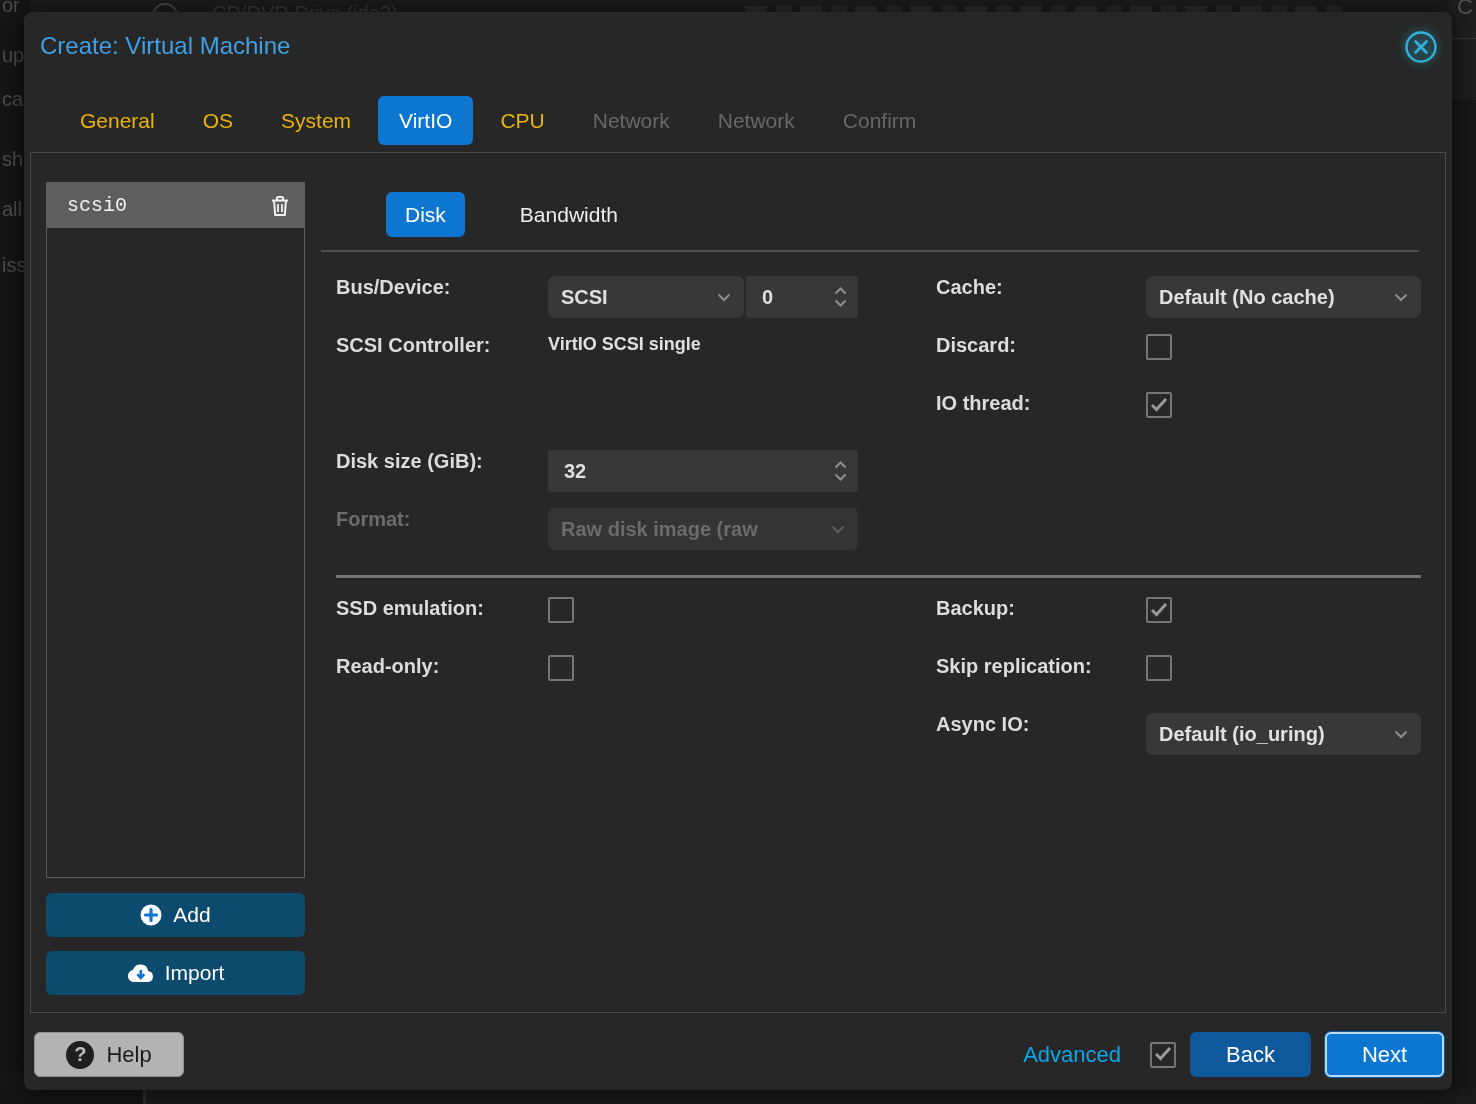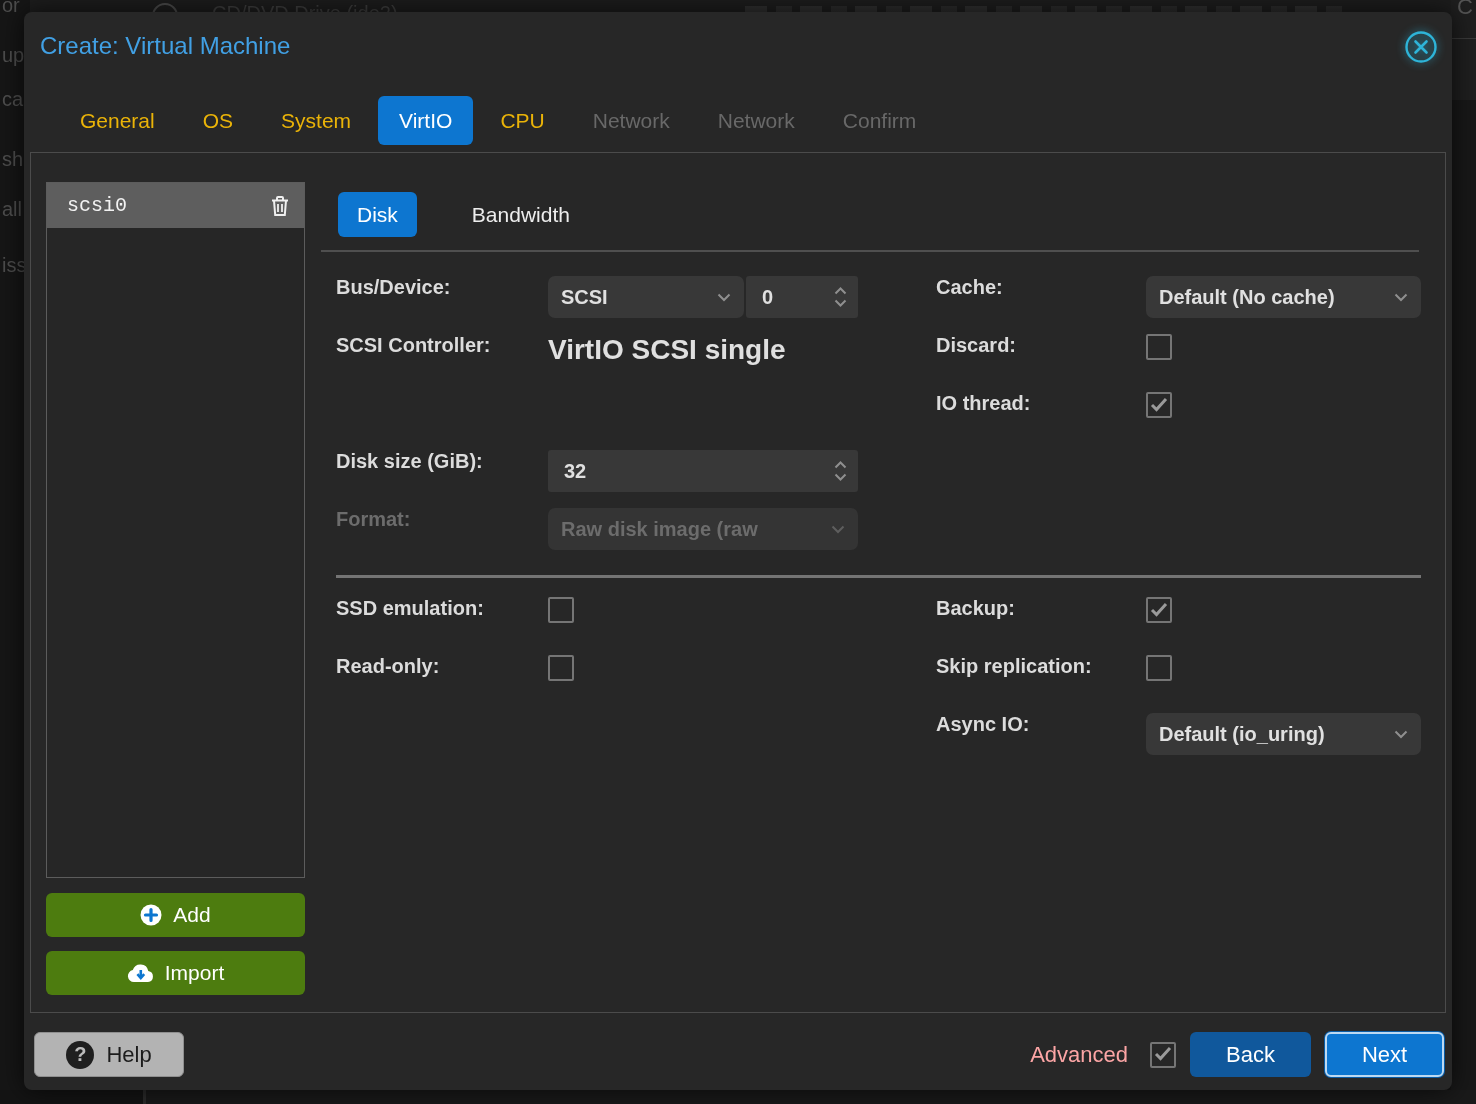--- a/index.html
+++ b/index.html
@@ -38,62 +38,62 @@
   .tab.disabled { color:#686868; }
 
   
   .content { position:absolute; left:6px; top:140px; width:1416px; height:861px; border:1px solid #4b4b4b; }
 
   .disk-panel { position:absolute; left:15px; top:29px; width:259px; height:696px; border:1px solid #5c5c5c; background:#262626;font-family:Liberation Mono, monospace; }
   .disk-item { height:45px; background:#5e5e5e; display:flex; align-items:center; padding:0 14px 0 20px; }
   .disk-item-label { font-size:20px; color:#f2f2f2; flex:1; }
   .trash { width:20px; height:22px; }
 
-  .panel-btn { position:absolute; left:15px; width:259px; height:44px; background:#4d7c0f; border:0; border-radius:6px;
+  .panel-btn { position:absolute; left:15px; width:259px; height:44px; background:#0c4a6e; border:0; border-radius:6px;
     color:#fff; font-size:21px; font-family:inherit; display:flex; align-items:center; justify-content:center; gap:11px; cursor:pointer; }
 
   
   .subtabs { position:absolute; left:307px; top:39px; display:flex; gap:36px; align-items:center; }
   .subtab { height:45px; padding:0 19px; display:flex; align-items:center; font-size:21px; color:#ededed; border-radius:6px; }
-  .subtab.active { background:#0d76d0; color:#fff; }
+  .subtab.active { background:#0d76d0; color:#fff;margin-left:48px; }
   .subtab-underline { position:absolute; left:290px; top:97px; width:1098px; height:2px; background:#4f4f4f; }
 
   
   .frow { position:absolute; left:305px; width:522px; height:42px; display:flex; align-items:flex-start;font-weight:bold; }
   .frow.rcol { left:865px; width:525px; }
   .flabel { width:212px; font-size:20px; color:#dcdcdc; flex:0 0 212px; }
   .frow.rcol .flabel { flex-basis:210px; width:210px;margin-left:40px; }
   .flabel.disabled { color:#6c6c6c; }
 
   .combo { flex:1; height:42px; background:#383838; border-radius:7px; display:flex; align-items:center;
     padding:0 13px; color:#e0e0e0; font-size:20px; cursor:pointer; }
   .combo .chev { margin-left:auto; }
   .combo.disabled { color:#6c6c6c; background:#343434; }
   .split { flex:1; display:flex; gap:2px; }
   .split .combo { flex:0 0 196px; }
   .spinner { flex:1; height:42px; background:#383838; border-radius:3px; display:flex; align-items:center;
     padding:0 11px 0 16px; color:#e0e0e0; font-size:20px; }
   .spinner .updown { margin-left:auto; display:flex; flex-direction:column; gap:4px; cursor:pointer; }
-  .plainval { font-size:28px; color:#e0e0e0; }
+  .plainval { font-size:18px; color:#e0e0e0; }
 
   .cb { width:26px; height:26px; border:2.5px solid #757575; border-radius:2px; display:flex;
     align-items:center; justify-content:center; cursor:pointer; background:transparent; }
   .cb .tick { display:none; width:18px; height:15px; margin-top:-2px; }
   .cb.on .tick { display:block; }
 
   .mid-divider { position:absolute; left:305px; top:422px; width:1085px; height:3px; background:#747474; }
 
   
   .footer { position:absolute; left:0; top:1001px; width:100%; height:77px; }
   .help-btn { position:absolute; left:10px; top:19px; width:150px; height:45px; background:#b3b3b3; border:1px solid #8f8f8f;
     border-radius:6px; display:flex; align-items:center; justify-content:center; gap:12px; font-size:22px; color:#1c1c1c; cursor:pointer; font-family:inherit; }
   .help-q { width:28px; height:28px; background:#1f1f1f; border-radius:50%; color:#bdbdbd; font-size:20px; font-weight:bold;
     display:flex; align-items:center; justify-content:center; }
   .footer-right { position:absolute; right:8px; top:19px; display:flex; align-items:center; gap:14px; }
-  .advanced-label { font-size:22px; color:#fca5a5; margin-right:8px; }
+  .advanced-label { font-size:22px; color:#0ea5e9; margin-right:15px; }
   .btn { height:45px; border-radius:6px; border:0; font-size:22px; color:#fff; font-family:inherit; cursor:pointer; }
   .btn-back { width:121px; background:#10589c; }
   .btn-next { width:119px; background:#0d76d0; border:2px solid #bcd9f2; box-shadow:0 0 0 1px #0a5ca5; }
 </style>
 </head>
 <body>
 
 <div class="screen">
 
   <div class="backdrop">

